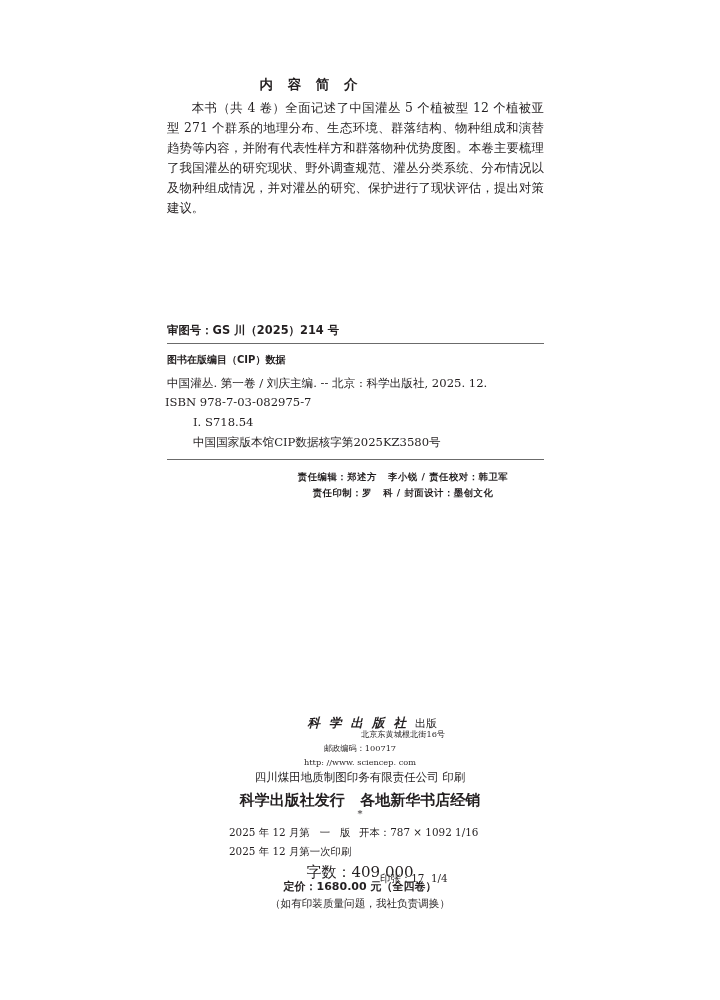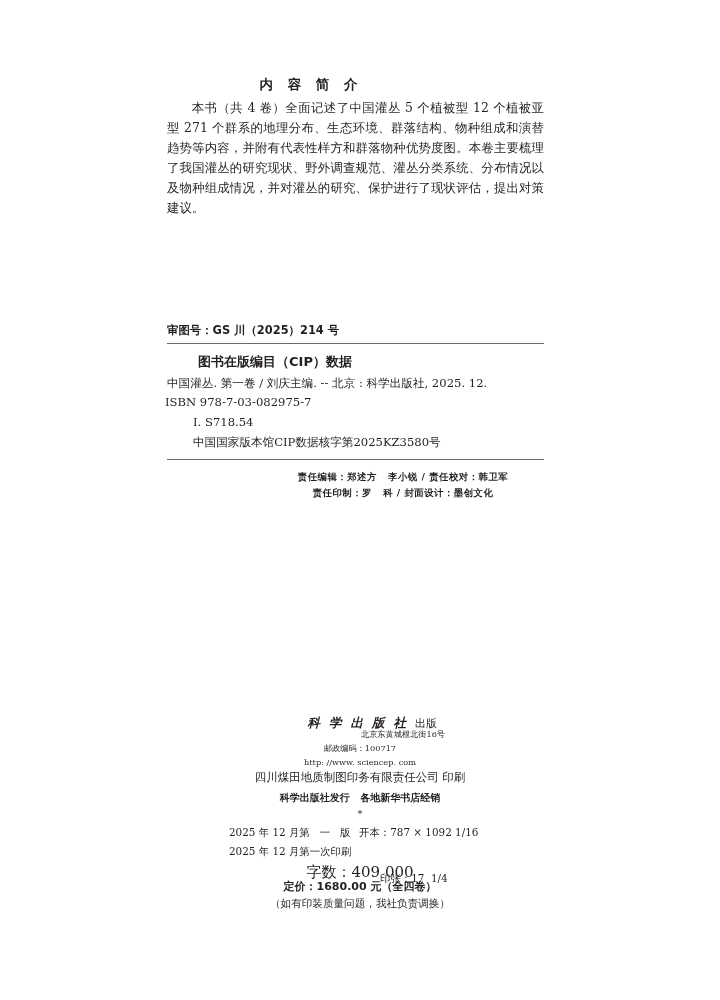--- a/index.html
+++ b/index.html
@@ -29,40 +29,40 @@
 <div class="abs title">内 容 简 介</div>
 
 <div class="abs summary">
   <p>本书（共 4 卷）全面记述了中国灌丛 5 个植被型 12 个植被亚型 271 个群系的地理分布、生态环境、群落结构、物种组成和演替趋势等内容，并附有代表性样方和群落物种优势度图。本卷主要梳理了我国灌丛的研究现状、野外调查规范、灌丛分类系统、分布情况以及物种组成情况，并对灌丛的研究、保护进行了现状评估，提出对策建议。</p>
 </div>
 
 <div class="abs line bold" style="top:323px; font-size:11.4px;">审图号：GS 川（2025）214 号</div>
 
 <div class="abs rule" style="top:343px;"></div>
 
-<div class="abs line bold" style="top:353px; font-size:13px;margin-left:31px;">图书在版编目（CIP）数据</div>
+<div class="abs line bold" style="top:353px; font-size:10px;">图书在版编目（CIP）数据</div>
 <div class="abs line" style="top:376px;">中国灌丛. 第一卷 / 刘庆主编. -- 北京 : 科学出版社, 2025. 12.</div>
 <div class="abs line" style="top:395px; left:165px;">ISBN 978-7-03-082975-7</div>
 <div class="abs line indent" style="top:415px;">Ⅰ. S718.54</div>
 <div class="abs line indent" style="top:435px;">中国国家版本馆CIP数据核字第2025KZ3580号</div>
 
 <div class="abs rule" style="top:459px;"></div>
 
 <div class="abs credits" style="top:471px;">责任编辑：郑述方   李小锐 / 责任校对：韩卫军</div>
 <div class="abs credits" style="top:487px;">责任印制：罗   科 / 封面设计：墨创文化</div>
 
 <div class="abs center publisher">
   <span class="brand">科学出版社</span><span class="suffix">出版</span>
 </div>
 <div class="abs center small" style="top:729px;padding-left:43px;">北京东黄城根北街16号</div>
 <div class="abs center small" style="top:743px;">邮政编码：100717</div>
 <div class="abs center small" style="top:757px;">http: //www. sciencep. com</div>
 
 <div class="abs center mid" style="top:770px; font-family:'DejaVu Sans','Liberation Sans',sans-serif;">四川煤田地质制图印务有限责任公司 印刷</div>
-<div class="abs center mid" style="top:791px; font-size:10px; font-weight:bold; font-family:'DejaVu Sans','Liberation Sans',sans-serif;">科学出版社发行   各地新华书店经销</div>
+<div class="abs center mid" style="top:791px; font-size:15px; font-weight:bold; font-family:'DejaVu Sans','Liberation Sans',sans-serif;">科学出版社发行   各地新华书店经销</div>
 <div class="abs center" style="top:808px; font-size:10px;">*</div>
 
 <div class="abs spec" style="top:826px;">2025 年 12 月第   一   版</div>
 <div class="abs spec" style="top:826px; left:359px;">开本：787 × 1092 1/16</div>
 <div class="abs spec" style="top:845px;">2025 年 12 月第一次印刷</div>
 <div class="abs spec" style="top:872px; left:359px;padding-left:21px;">印张：17  1/4</div>
 <div class="abs center" style="top:863px; font-size:15px;">字数：409 000</div>
 <div class="abs center bold" style="top:879px; font-size:11px;">定价：1680.00 元（全四卷）</div>
 <div class="abs center" style="top:897px; font-size:10.6px;">（如有印装质量问题，我社负责调换）</div>
 

